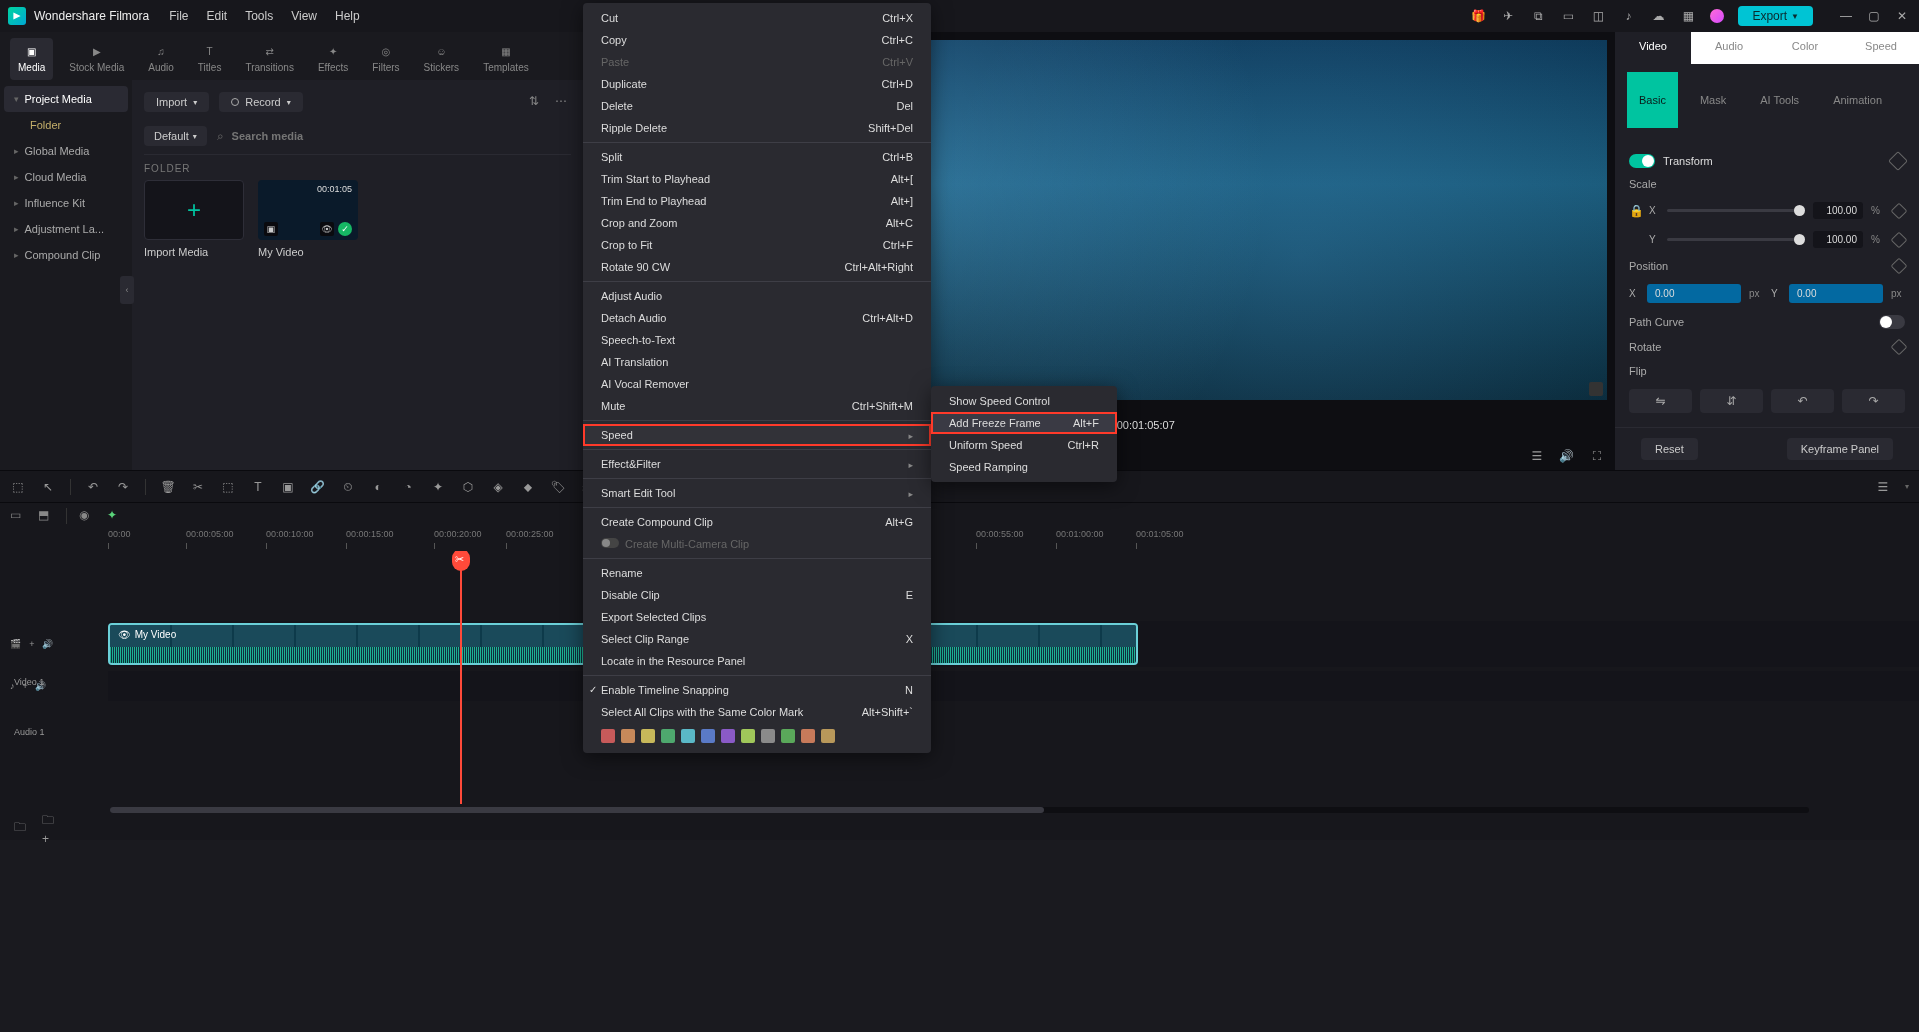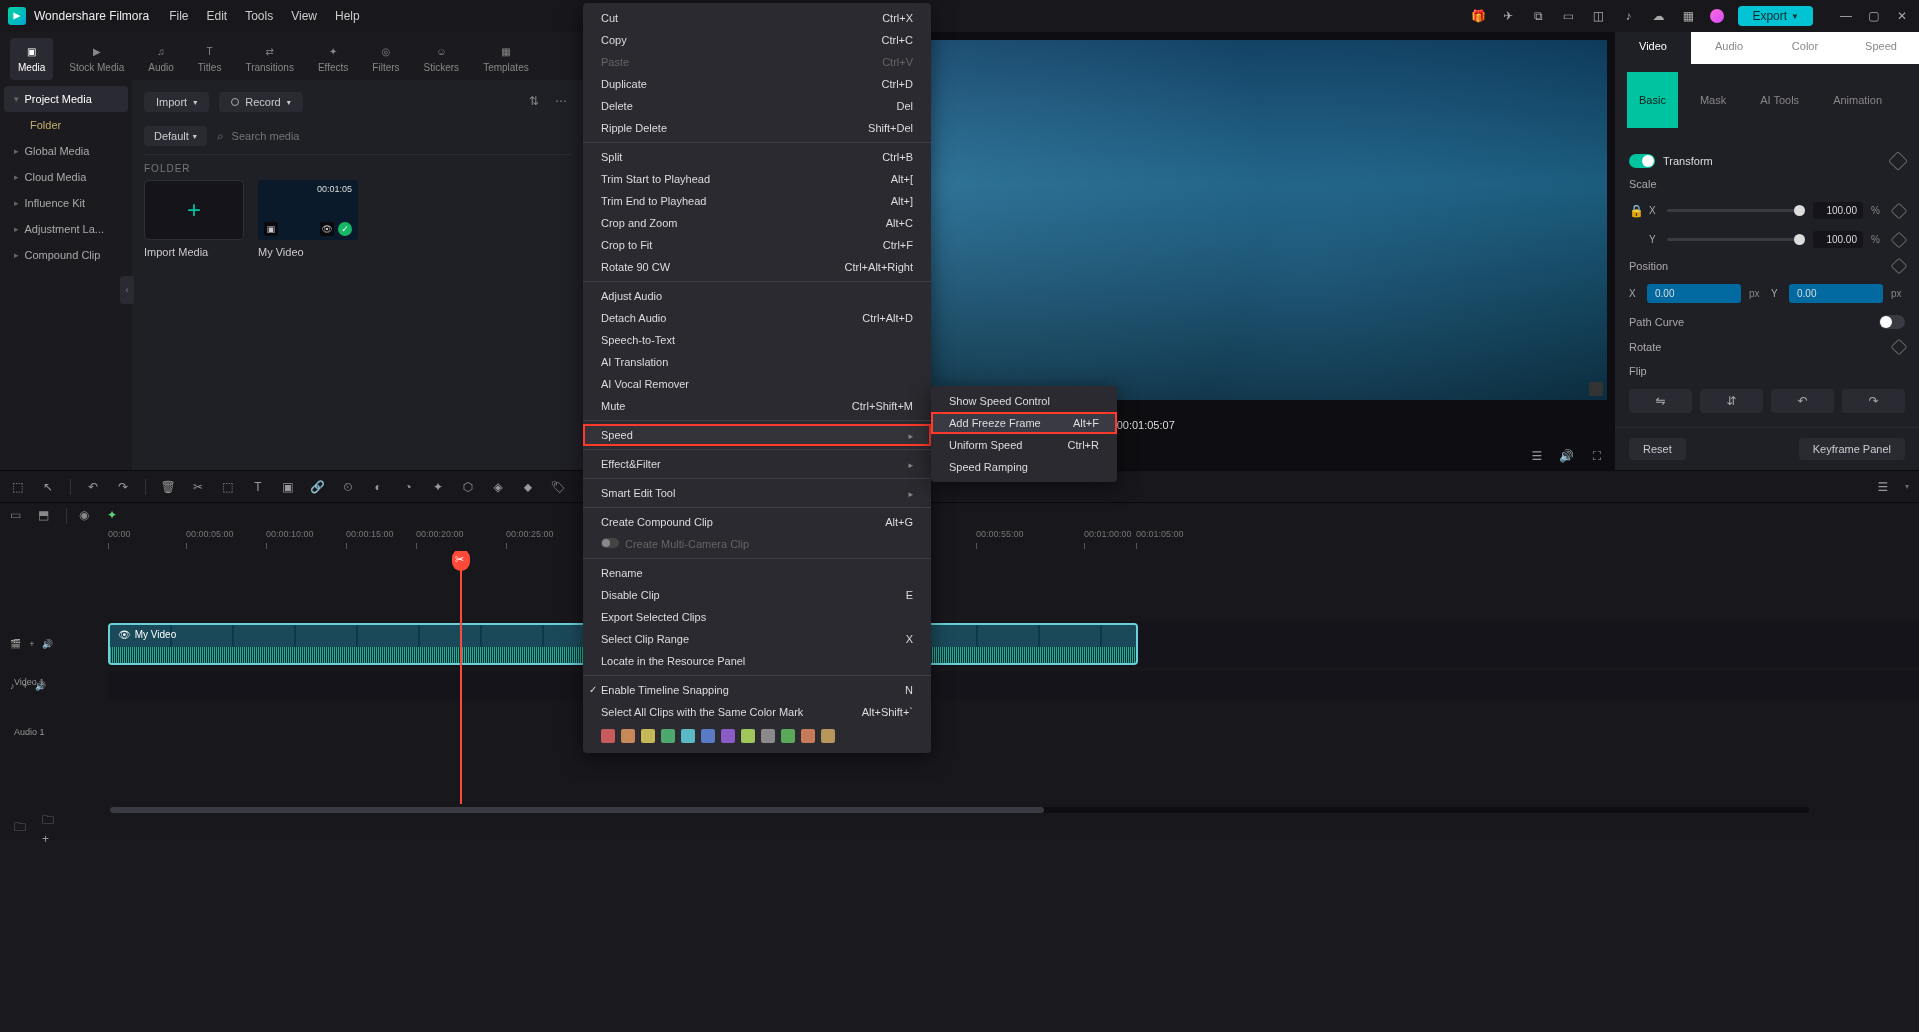--- a/index.html
+++ b/index.html
@@ -35,21 +35,21 @@
 .media-content { flex:1; background:#1f1f26; padding:8px 12px; display:flex; flex-direction:column; }
 .mc-toolbar { display:flex; align-items:center; gap:10px; padding:4px 0 10px 0; }
 .mc-btn { background:#2a2a32; padding:4px 12px; border-radius:4px; color:#ccc; font-size:11px; display:flex; align-items:center; gap:6px; cursor:pointer;}
 .mc-rec { display:flex; align-items:center; gap:6px; }
 .mc-rec-dot { width:8px; height:8px; border-radius:50%; border:1.5px solid #aaa;}
 .mc-spacer { flex:1; }
 .mc-icon { width:16px; height:16px; color:#888; cursor:pointer; }
 .mc-search-row { display:flex; align-items:center; gap:10px; padding:4px 0 8px 0; border-bottom:1px solid #2a2a32;}
 .mc-default { background:#2a2a32; padding:4px 10px; border-radius:4px; color:#ccc; font-size:11px; display:flex; align-items:center; gap:4px;}
 .mc-search { flex:1; display:flex; align-items:center; gap:8px; color:#666; }
-.mc-search input { background:transparent; border:none; color:#ccc; font-size:11px; outline:none; flex:1;}
+.mc-search input { background:transparent; border:none; color:#ccc; font-size:11px; outline:none; flex:1;font-weight:bold;}
 .mc-folder-label { color:#777; font-size:10px; letter-spacing:1px; padding:8px 0 6px 0; }
 .mc-grid { display:flex; gap:14px; }
 .mc-tile { width:100px; }
 .mc-thumb { width:100px; height:60px; background:#14141a; border-radius:4px; display:flex; align-items:center; justify-content:center; position:relative; }
 .mc-thumb.import { border:1px solid #2e2e38; }
 .mc-plus { color:#00c4a0; font-size:24px; }
 .mc-dur { position:absolute; top:4px; right:6px; font-size:9px; color:#ddd; }
 .mc-badges { position:absolute; bottom:4px; left:6px; right:6px; display:flex; justify-content:space-between; }
 .mc-badge { width:14px; height:14px; background:#0a0a0e; border-radius:2px; display:flex; align-items:center; justify-content:center; font-size:9px;}
 .mc-badge.g { background:#16b764; color:#fff; border-radius:50%;}
@@ -88,21 +88,21 @@
 .rp-axis { width:10px; color:#aaa; font-size:10px;}
 .rp-slider { flex:1; height:3px; background:#3a3a42; border-radius:2px; position:relative;}
 .rp-slider::after { content:''; position:absolute; right:0; top:-4px; width:11px; height:11px; background:#ddd; border-radius:50%;}
 .rp-num { width:50px; background:#14141a; color:#ddd; font-size:10px; padding:3px 6px; border-radius:3px; text-align:right;}
 .rp-unit { color:#888; font-size:10px; width:14px;}
 .rp-key { width:12px; height:12px; border:1px solid #666; transform:rotate(45deg); border-radius:2px; cursor:pointer;}
 .rp-lock { width:12px; height:14px; color:#888;}
 .rp-num-input { background:#0369a1; color:#ddd; font-size:10px; padding:4px 8px; border-radius:3px; flex:1; }
 .rp-btn-row { display:flex; gap:8px; padding:6px 0;}
 .rp-btn { flex:1; height:24px; background:#2a2a32; border-radius:4px; display:flex; align-items:center; justify-content:center; color:#aaa; cursor:pointer;}
-.rp-footer { display:flex; justify-content:space-between; padding:10px 14px; border-top:1px solid #2a2a32;}
+.rp-footer { display:flex; justify-content:space-between; padding:10px 26px; border-top:1px solid #2a2a32;}
 .rp-footer-btn { background:#2a2a32; padding:5px 14px; border-radius:4px; color:#ccc; font-size:11px; cursor:pointer;}
 .rp-rotate-dial { width:24px; height:24px; border-radius:50%; background:#2a2a32; position:relative;}
 .rp-rotate-dial::after { content:''; position:absolute; left:50%; top:2px; width:2px; height:8px; background:#999; transform:translateX(-50%);}
 
 .timeline-area { height:346px; background:#17171c; display:flex; flex-direction:column; border-top:1px solid #0a0a0e;}
 .tl-toolbar { height:32px; display:flex; align-items:center; padding:0 10px; gap:14px; border-bottom:1px solid #0a0a0e;}
 .tl-tool { width:16px; height:16px; color:#999; cursor:pointer; display:flex; align-items:center; justify-content:center;}
 .tl-sep { width:1px; height:16px; background:#333;}
 .tl-mode-row { height:26px; display:flex; align-items:center; padding:0 10px; gap:12px; }
 .tl-mode { width:16px; height:16px; color:#888; cursor:pointer;}
@@ -443,25 +443,25 @@
     <span class="tl-sep"></span>
     <span class="tl-mode">◉</span>
     <span class="tl-mode" style="color:#5ad47a">✦</span>
   </div>
   <div style="position:relative;flex:1;display:flex;flex-direction:column">
     <div class="tl-ruler">
       <span class="tl-tick" style="left:0px">00:00</span>
       <span class="tl-tick" style="left:78px">00:00:05:00</span>
       <span class="tl-tick" style="left:158px">00:00:10:00</span>
       <span class="tl-tick" style="left:238px">00:00:15:00</span>
-      <span class="tl-tick" style="left:308px">00:00:20:00</span>
+      <span class="tl-tick" style="left:326px">00:00:20:00</span>
       <span class="tl-tick" style="left:398px">00:00:25:00</span>
       <span class="tl-tick" style="left:478px">00:00:30:00</span>
       <span class="tl-tick" style="left:868px">00:00:55:00</span>
-      <span class="tl-tick" style="left:976px">00:01:00:00</span>
+      <span class="tl-tick" style="left:948px">00:01:00:00</span>
       <span class="tl-tick" style="left:1028px">00:01:05:00</span>
     </div>
     <div class="tl-tracks">
       <div style="height:70px"></div>
       <div class="tl-track">
         <div class="tl-track-head">
           <span>🎬</span>
           <span>+</span>
           <span>🔊</span>
           <span style="position:absolute;left:14px;top:126px">Video 1</span>

